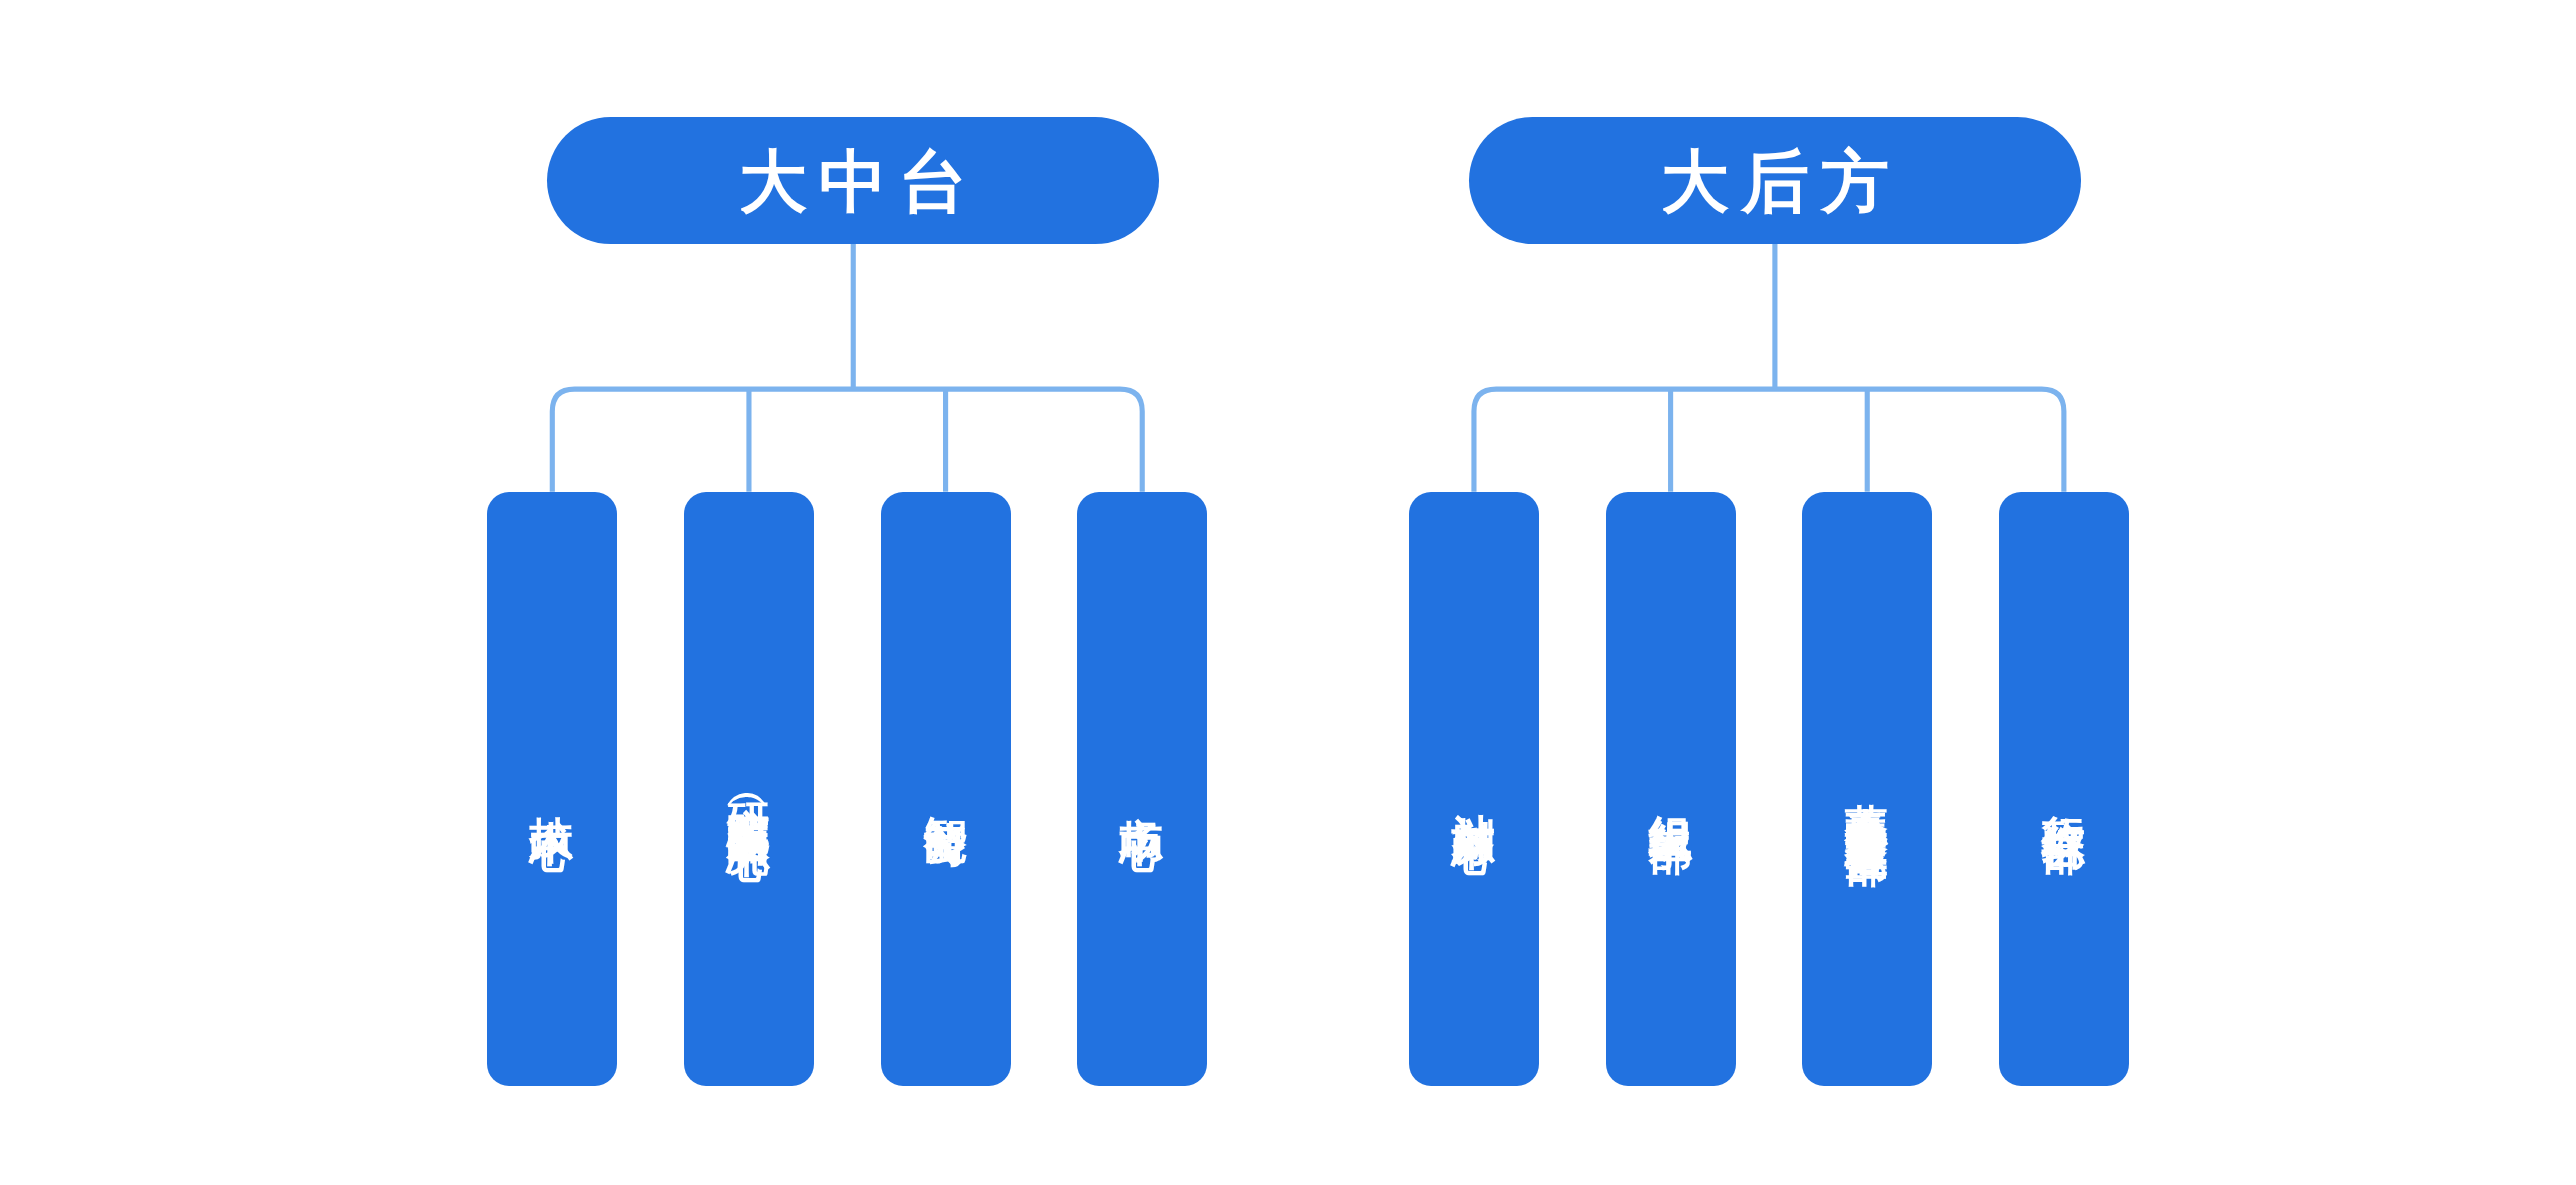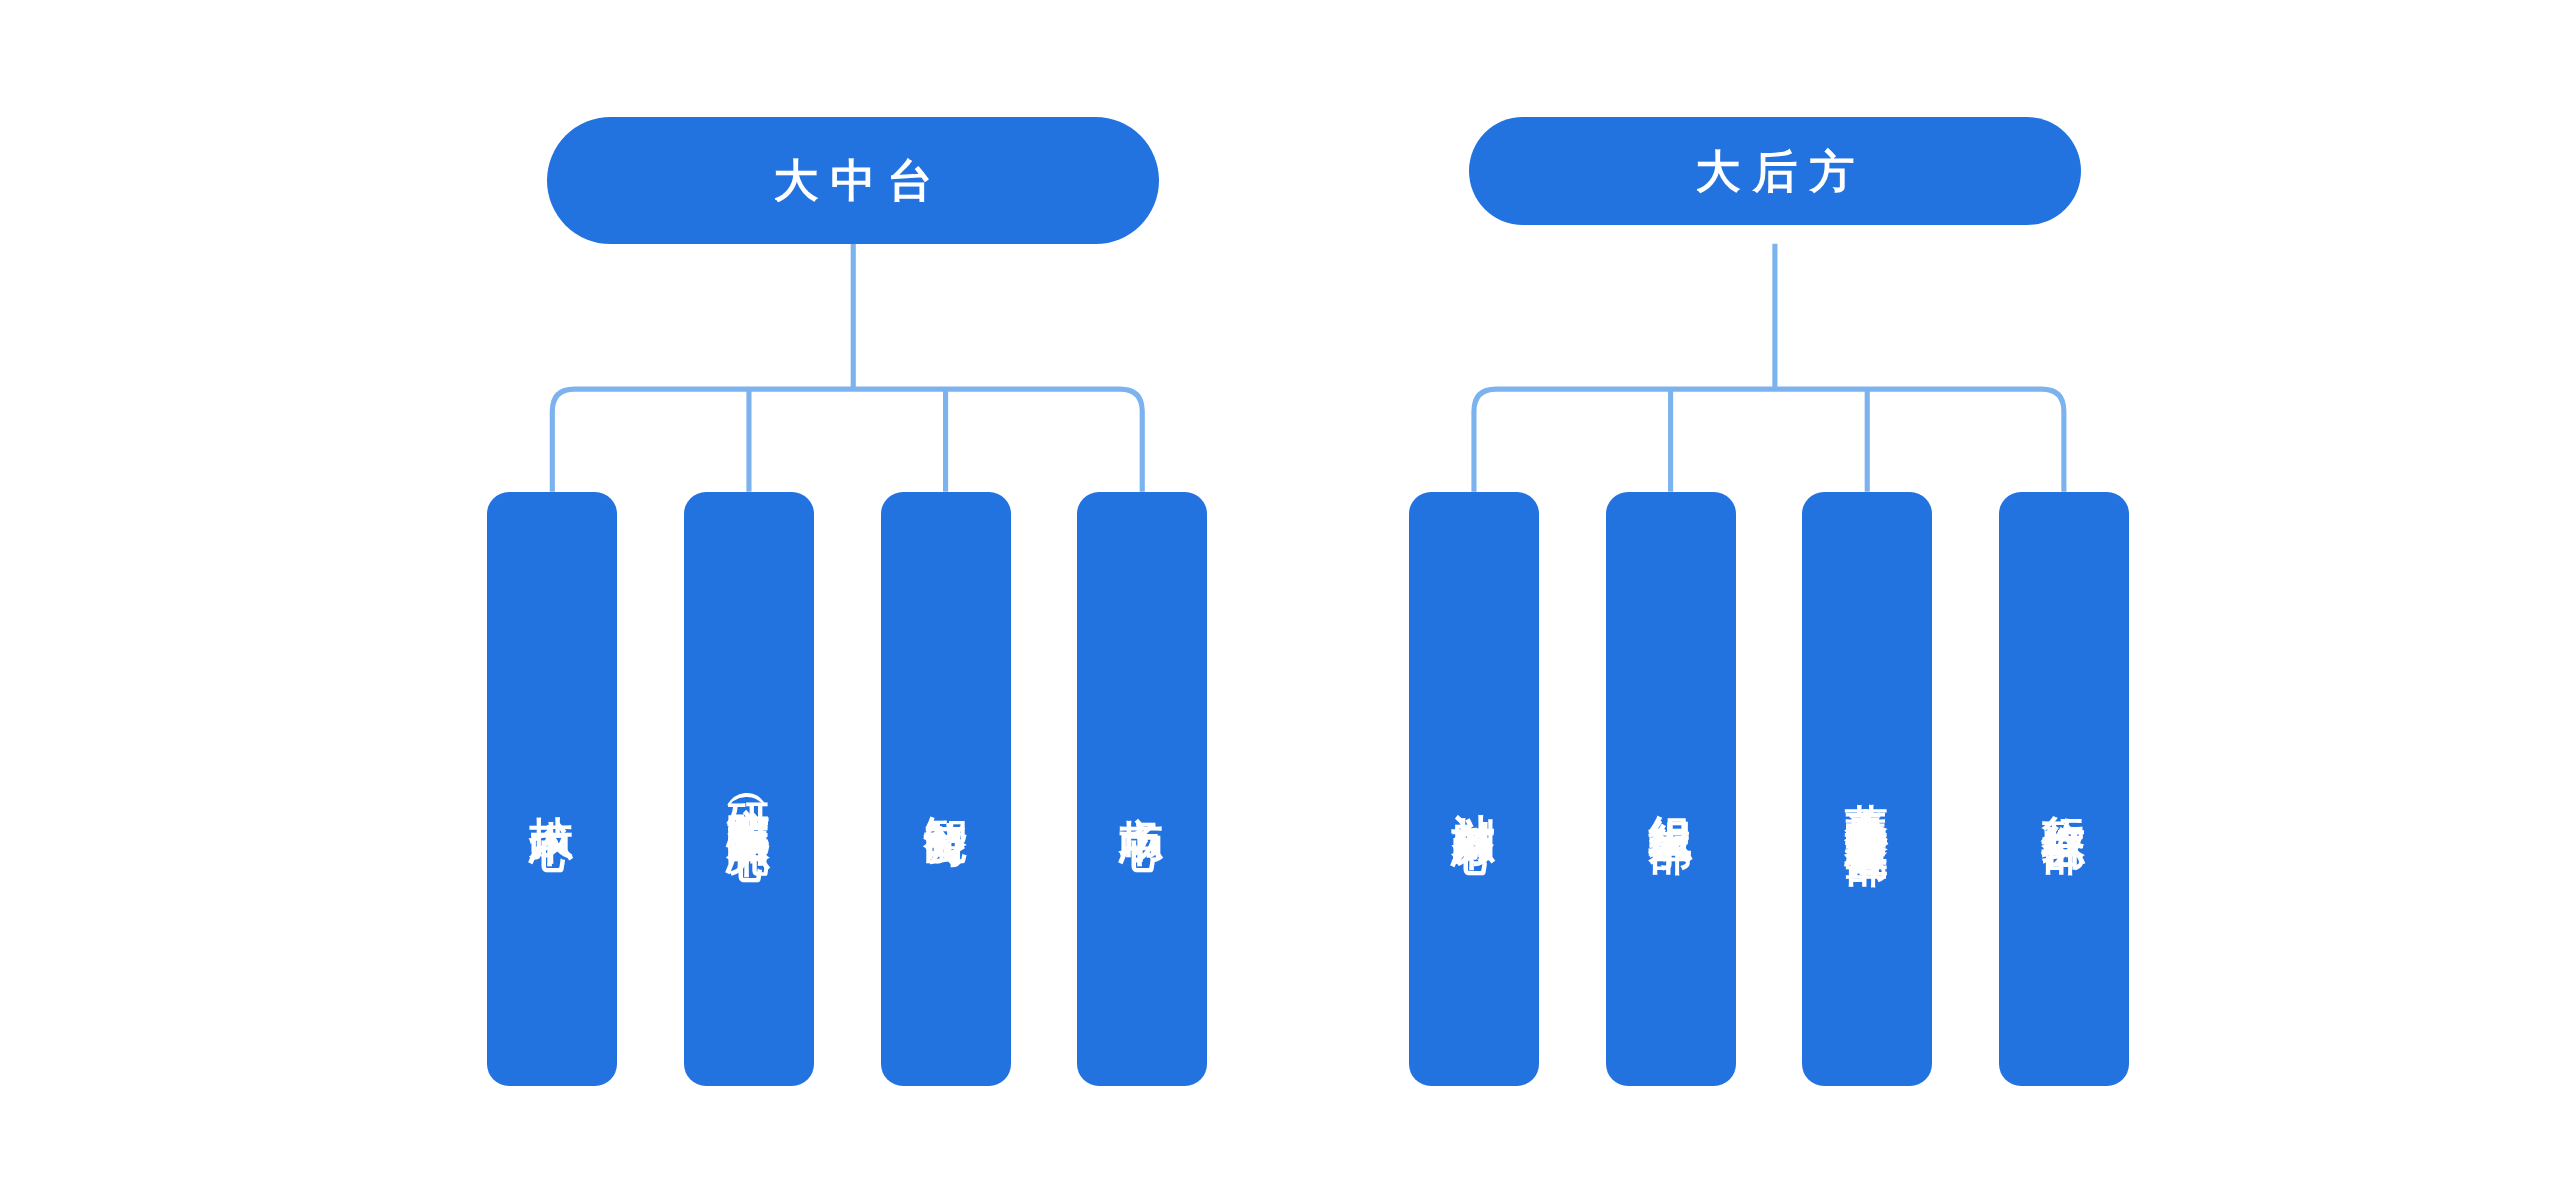--- a/index.html
+++ b/index.html
@@ -35,21 +35,21 @@
     position: absolute;
     display: flex;
     align-items: center;
     justify-content: center;
     background: #2272E0;
     border-radius: 65px;
     color: #ffffff;
     box-sizing: border-box;
   }
   .header-label {
-    font-size: 45px;
+    font-size: 68px;
     font-weight: 700;
     letter-spacing: 12px;
     text-indent: 12px;
     line-height: 1;
     white-space: nowrap;
     color: #ffffff;
   }
   .leaf-box {
     position: absolute;
     background: #2272E0;
@@ -112,21 +112,21 @@
     </div>
 
     <div class="leaf-box" style="left:1077px; top:492px; width:130px; height:594px;">
       <span class="leaf-label">市场中心</span>
     </div>
 
   </div>
 
   <div class="group">
 
-    <div class="header-pill" style="left:1469px; top:117px; width:612px; height:108px;">
+    <div class="header-pill" style="left:1469px; top:117px; width:612px; height:127px;">
       <span class="header-label">大后方</span>
     </div>
 
     <div class="leaf-box" style="left:1409px; top:492px; width:130px; height:594px;">
       <span class="leaf-label">计划财务中心</span>
     </div>
 
     <div class="leaf-box" style="left:1606px; top:492px; width:130px; height:594px;">
       <span class="leaf-label">组织人事部</span>
     </div>

